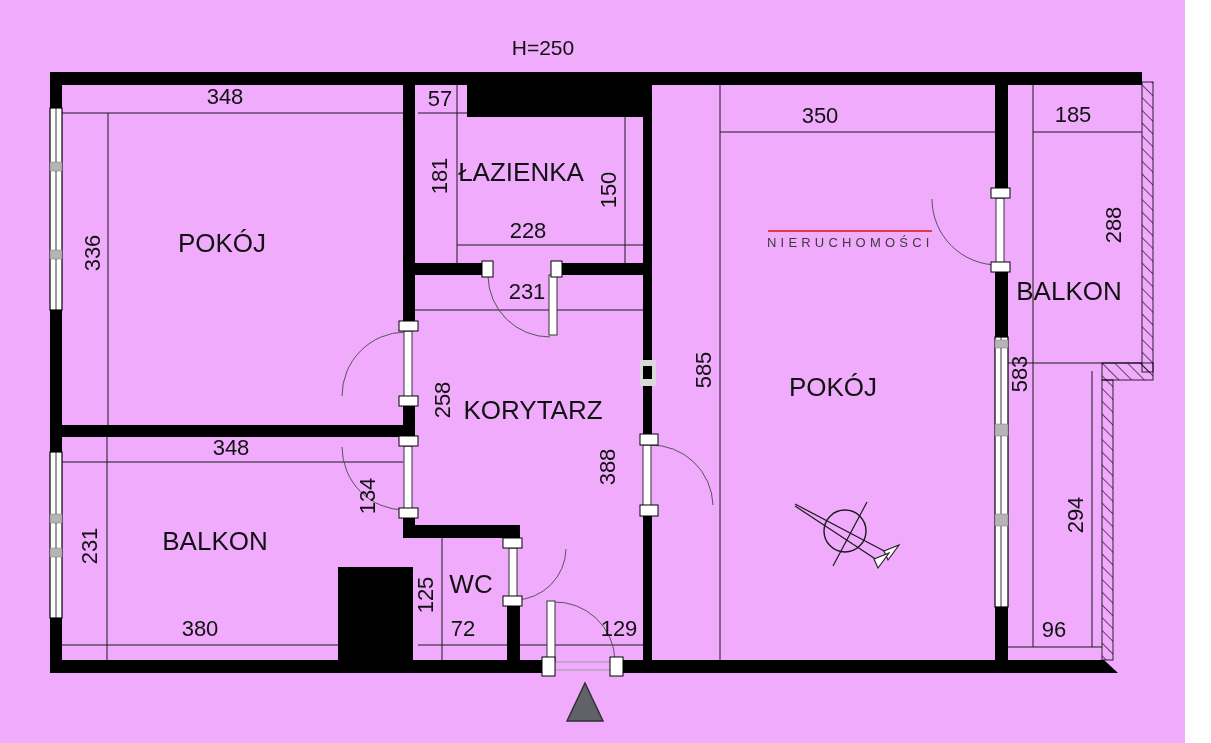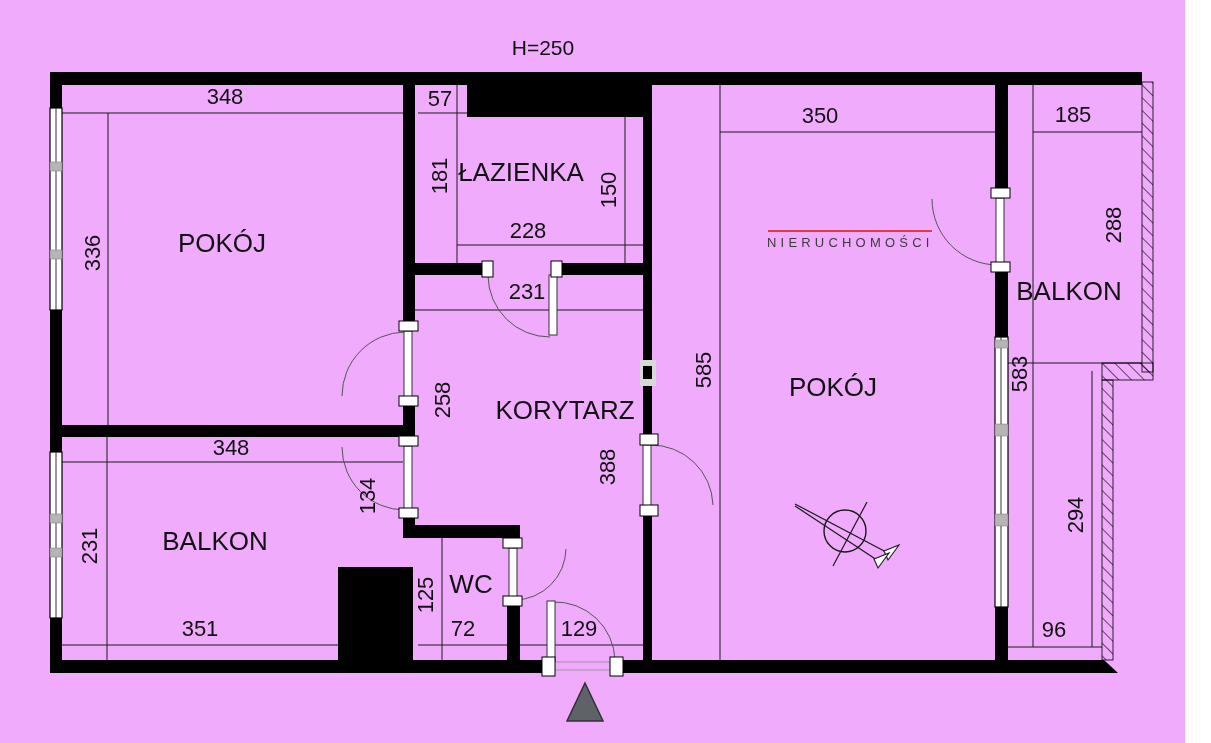--- a/index.html
+++ b/index.html
@@ -163,21 +163,21 @@
       <polygon points="874,559 889,553 878,568" fill="#fff" stroke-width="1.1"></polygon>
     </g>
 
     <polygon points="585,683 603,721 567,721" fill="#5f6368" stroke="#2f3133" stroke-width="1.5"></polygon>
   </svg>
 
   <div class="lbl title" style="left:543px; top:47px;">H=250</div>
 
   <div class="lbl room" style="left:222px; top:243px;">POKÓJ</div>
   <div class="lbl room" style="left:521px; top:172px;">ŁAZIENKA</div>
-  <div class="lbl room" style="left:533px; top:410px;margin-left:32px;">KORYTARZ</div>
+  <div class="lbl room" style="left:533px; top:410px;">KORYTARZ</div>
   <div class="lbl room" style="left:215px; top:541px;">BALKON</div>
   <div class="lbl room" style="left:471px; top:584px;">WC</div>
   <div class="lbl room" style="left:833px; top:387px;">POKÓJ</div>
   <div class="lbl room" style="left:1069px; top:291px;">BALKON</div>
 
   <div class="lbl" style="left:225px; top:97px;">348</div>
   <div class="lbl" style="left:440px; top:99px;">57</div>
   <div class="lbl rot" style="left:93px; top:253px;">336</div>
   <div class="lbl rot" style="left:440px; top:176px;">181</div>
   <div class="lbl rot" style="left:609px; top:190px;">150</div>
@@ -188,23 +188,23 @@
   <div class="lbl" style="left:820px; top:116px;">350</div>
   <div class="lbl rot" style="left:704px; top:370px;">585</div>
   <div class="lbl" style="left:1073px; top:115px;">185</div>
   <div class="lbl rot" style="left:1114px; top:225px;">288</div>
   <div class="lbl rot" style="left:1020px; top:374px;">583</div>
   <div class="lbl rot" style="left:1076px; top:515px;">294</div>
   <div class="lbl" style="left:1054px; top:630px;">96</div>
   <div class="lbl" style="left:231px; top:448px;">348</div>
   <div class="lbl rot" style="left:90px; top:546px;">231</div>
   <div class="lbl rot" style="left:368px; top:496px;">134</div>
-  <div class="lbl" style="left:200px; top:629px;">351</div>
+  <div class="lbl" style="left:200px; top:629px;">380</div>
   <div class="lbl rot" style="left:426px; top:595px;">125</div>
   <div class="lbl" style="left:463px; top:629px;">72</div>
-  <div class="lbl" style="left:579px; top:629px;">129</div>
+  <div class="lbl" style="left:619px; top:629px;">129</div>
 
   <div id="logo">
     <div class="redline"></div>
     <div class="row3">NIERUCHOMOŚCI</div>
   </div>
 
 </div>
 
 </body></html>

